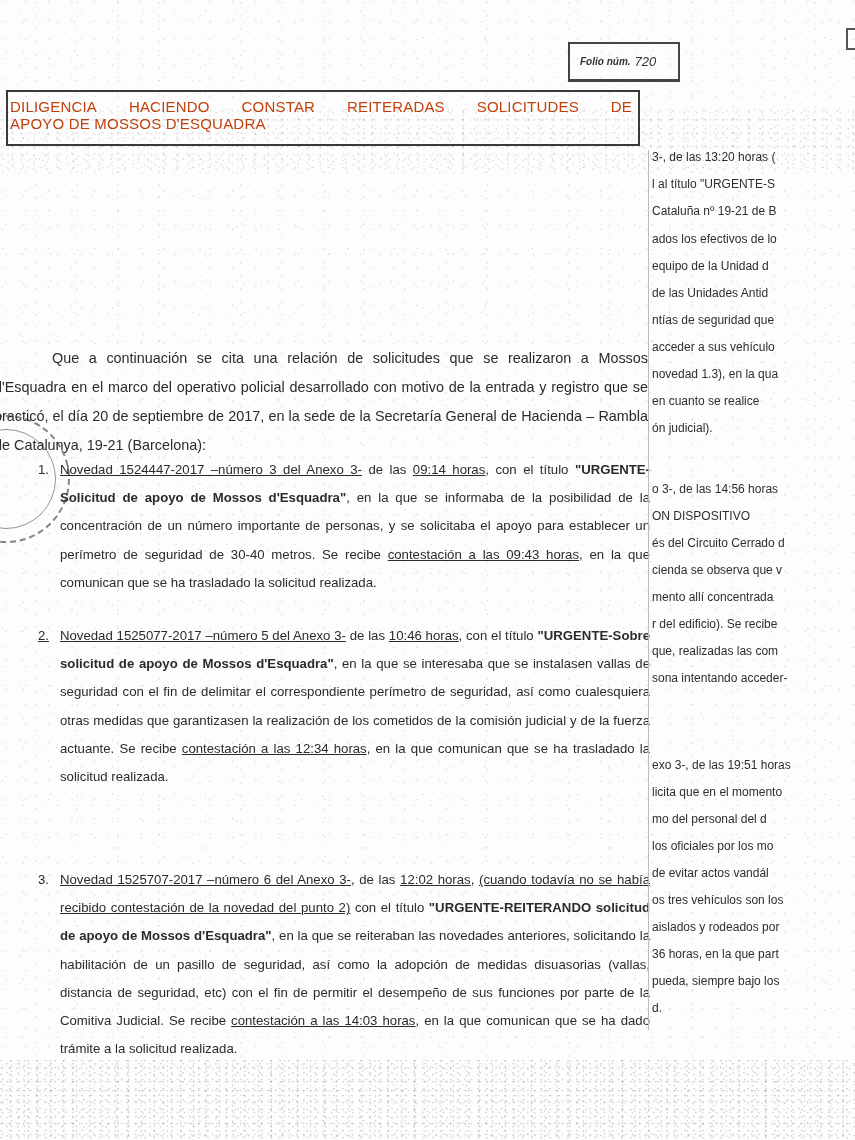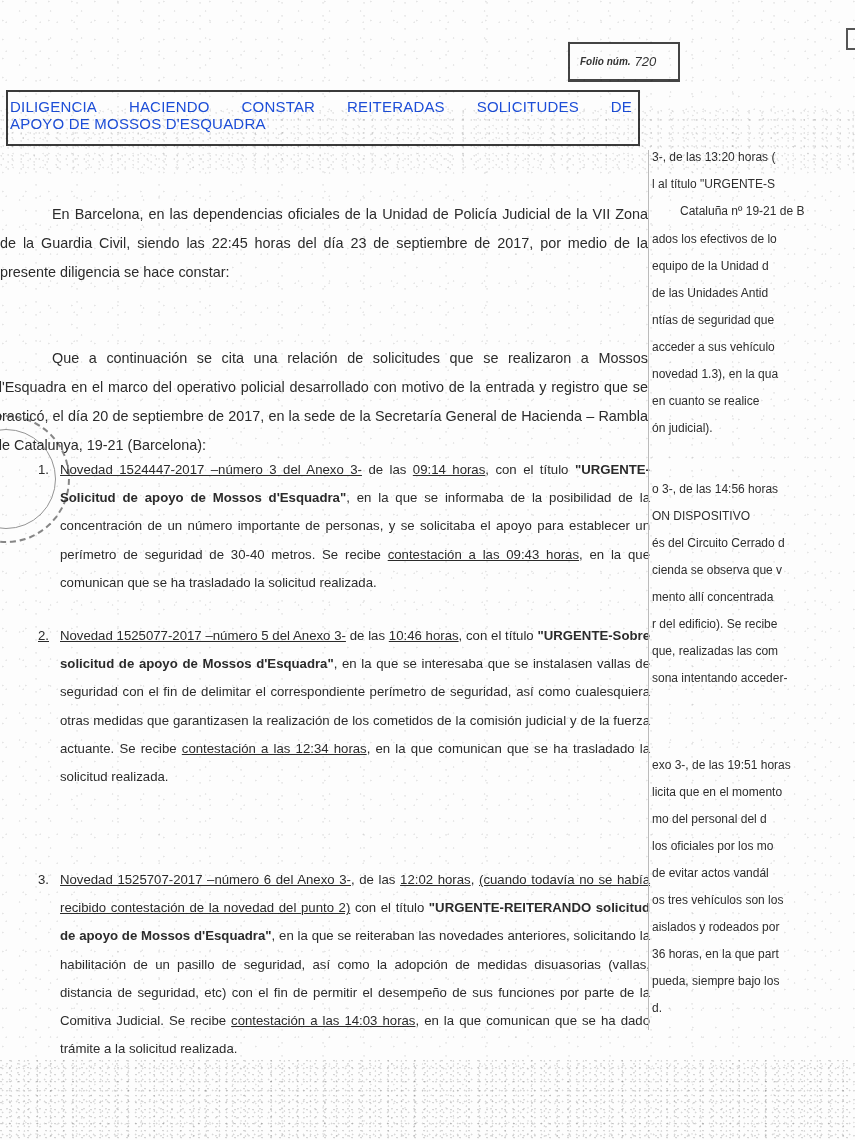--- a/index.html
+++ b/index.html
@@ -35,21 +35,21 @@
       border: 2px solid #444; border-bottom-width: 3px;
       font-style: italic; font-weight: bold; font-size: 10px; color: #333;
       display: flex; align-items: center; padding-left: 10px; gap: 4px;
     }
     .folio-num { font-size: 13px; font-weight: normal; }
 
     .title-box {
       position: absolute; left: 6px; top: 90px; width: 634px; height: 56px;
       border: 2px solid #3a3a3a;
       padding: 6px 6px 0 2px;
-      font-size: 15px; line-height: 17px; color: #1d4ed8; letter-spacing: 0.2px;
+      font-size: 15px; line-height: 17px; color: #c2410c; letter-spacing: 0.2px;
       text-transform: uppercase;
     }
     .title-box .l1 { display: flex; justify-content: space-between; }
 
     .para {
       position: absolute; font-size: 14.4px; line-height: 29px; color: #2b2b2b;
       text-align: justify;
     }
     .para1 { left: 0; top: 200px; width: 648px; text-indent: 52px; }
     .para2 { left: -6px; top: 344px; width: 654px; text-indent: 58px; }
@@ -100,21 +100,20 @@
       <span>DILIGENCIA</span>
       <span>HACIENDO</span>
       <span>CONSTAR</span>
       <span>REITERADAS</span>
       <span>SOLICITUDES</span>
       <span>DE</span>
     </div>
     <div>APOYO DE MOSSOS D'ESQUADRA</div>
   </div>
 
-  <p class="para para1">En Barcelona, en las dependencias oficiales de la Unidad de Policía Judicial de la VII Zona de la Guardia Civil, siendo las 22:45 horas del día 23 de septiembre de 2017, por medio de la presente diligencia se hace constar:</p>
   <p class="para para2">Que a continuación se cita una relación de solicitudes que se realizaron a Mossos d'Esquadra en el marco del operativo policial desarrollado con motivo de la entrada y registro que se practicó, el día 20 de septiembre de 2017, en la sede de la Secretaría General de Hacienda – Rambla de Catalunya, 19-21 (Barcelona):</p>
 
   <div class="item item1">
     <span class="num">1.</span>
     <span class="u">Novedad 1524447-2017 –número 3 del Anexo 3-</span><span> de las </span><span class="u">09:14 horas</span><span>, con el título </span><span class="b">"URGENTE-Solicitud de apoyo de Mossos d'Esquadra"</span><span>, en la que se informaba de la posibilidad de la concentración de un número importante de personas, y se solicitaba el apoyo para establecer un perímetro de seguridad de 30-40 metros. Se recibe </span><span class="u">contestación a las 09:43 horas</span><span>, en la que comunican que se ha trasladado la solicitud realizada.</span>
   </div>
 
   <div class="item item2">
     <span class="num u">2.</span>
     <span class="u">Novedad 1525077-2017 –número 5 del Anexo 3-</span><span> de las </span><span class="u">10:46 horas</span><span>, con el título </span><span class="b">"URGENTE-Sobre solicitud de apoyo de Mossos d'Esquadra"</span><span>, en la que se interesaba que se instalasen vallas de seguridad con el fin de delimitar el correspondiente perímetro de seguridad, así como cualesquiera otras medidas que garantizasen la realización de los cometidos de la comisión judicial y de la fuerza actuante. Se recibe </span><span class="u">contestación a las 12:34 horas</span><span>, en la que comunican que se ha trasladado la solicitud realizada.</span>
@@ -125,21 +124,21 @@
     <span class="u">Novedad 1525707-2017 –número 6 del Anexo 3-</span><span>, de las </span><span class="u">12:02 horas</span><span>, </span><span class="u">(cuando todavía no se había recibido contestación de la novedad del punto 2)</span><span> con el título </span><span class="b">"URGENTE-REITERANDO solicitud de apoyo de Mossos d'Esquadra"</span><span>, en la que se reiteraban las novedades anteriores, solicitando la habilitación de un pasillo de seguridad, así como la adopción de medidas disuasorias (vallas, distancia de seguridad, etc) con el fin de permitir el desempeño de sus funciones por parte de la Comitiva Judicial. Se recibe </span><span class="u">contestación a las 14:03 horas</span><span>, en la que comunican que se ha dado trámite a la solicitud realizada.</span>
   </div>
 </div>
 
 <div class="page-right">
   <div class="corner-box"></div>
   <div class="divider"></div>
   <div id="right-lines">
       <div class="rline" style="top: 150px;">3-, de las 13:20 horas (</div>
       <div class="rline" style="top: 177px;">l al título "URGENTE-S</div>
-      <div class="rline" style="top: 204px; margin-left: 28px;">Cataluña nº 19-21 de B</div>
+      <div class="rline" style="top: 204px;">Cataluña nº 19-21 de B</div>
       <div class="rline" style="top: 232px;">ados los efectivos de lo</div>
       <div class="rline" style="top: 259px;">equipo de la Unidad d</div>
       <div class="rline" style="top: 286px;">de las Unidades Antid</div>
       <div class="rline" style="top: 313px;">ntías de seguridad que</div>
       <div class="rline" style="top: 340px;">acceder a sus vehículo</div>
       <div class="rline" style="top: 367px;">novedad 1.3), en la qua</div>
       <div class="rline" style="top: 394px;">en cuanto se realice</div>
       <div class="rline" style="top: 421px;">ón judicial).</div>
       <div class="rline" style="top: 482px;">o 3-, de las 14:56 horas</div>
       <div class="rline" style="top: 509px;">ON      DISPOSITIVO</div>

